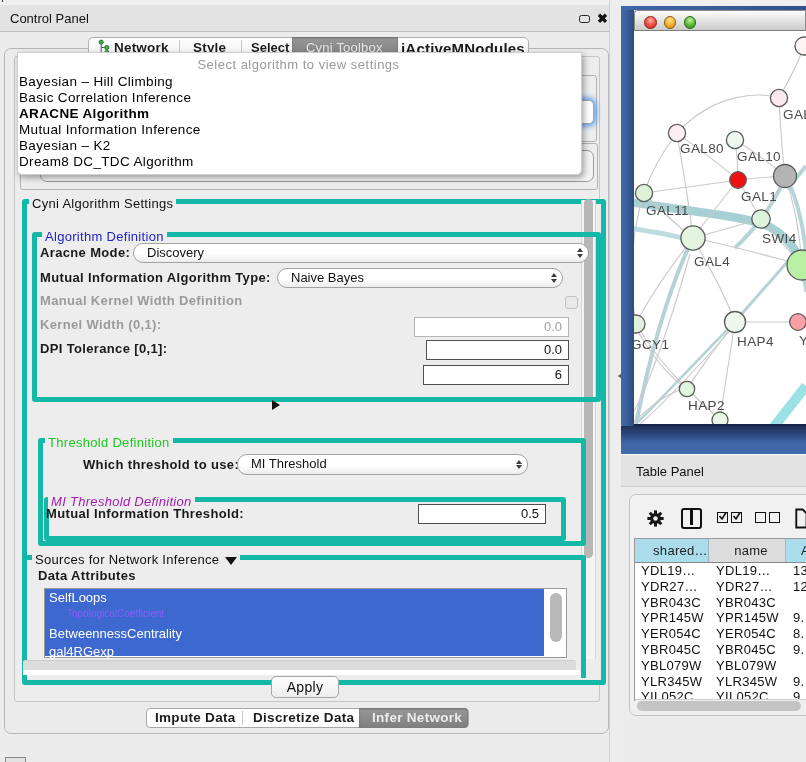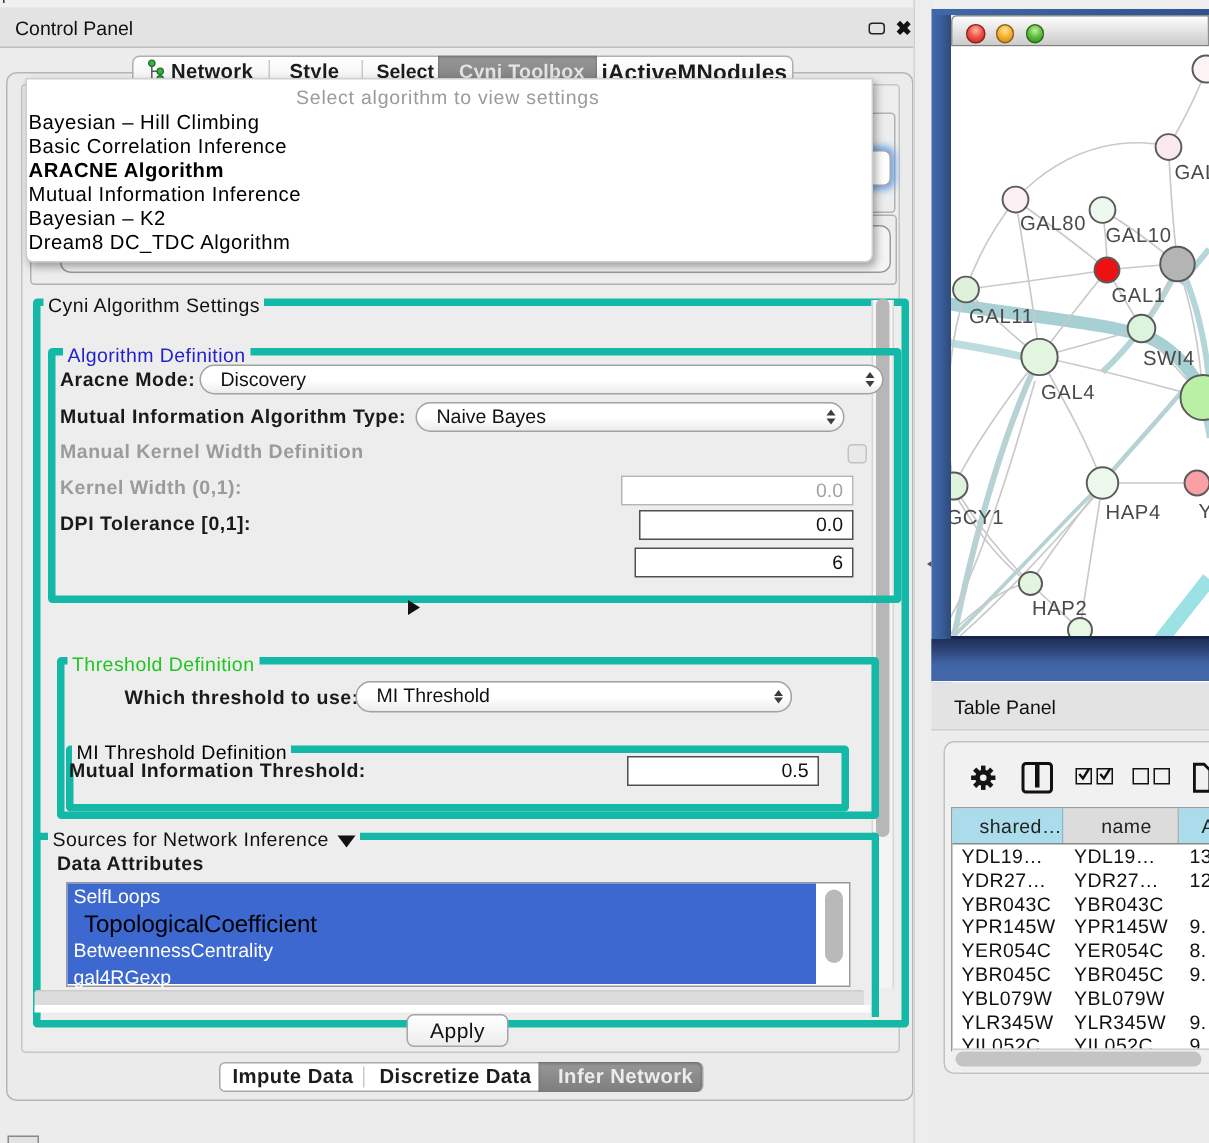--- a/index.html
+++ b/index.html
@@ -43,21 +43,21 @@
 
   <svg class="abs" style="left:98px;top:39px;" width="13" height="17" viewBox="0 0 13 17">
     <path d="M3.2 4.5 L3.2 13.5 M3.2 8.5 L8.5 8.5 M3.2 13.5 L8.5 13.5" stroke="#5a5a5a" stroke-width="1" fill="none"></path>
     <circle cx="3.2" cy="3.2" r="2.1" fill="#3fae49" stroke="#1e7427" stroke-width=".9"></circle>
     <circle cx="8.8" cy="8.5" r="2.1" fill="#3fae49" stroke="#1e7427" stroke-width=".9"></circle>
     <circle cx="8.8" cy="13.5" r="2.1" fill="#3fae49" stroke="#1e7427" stroke-width=".9"></circle>
   </svg>
   <div class="abs" style="left:114px;top:40px;font-size:13.5px;letter-spacing:0.2px;font-weight:bold;color:#1c1c1c;">Network</div>
   <div class="abs" style="left:193px;top:40px;font-size:13.5px;letter-spacing:0.2px;font-weight:bold;color:#1c1c1c;">Style</div>
   <div class="abs" style="left:251px;top:40px;font-size:13px;letter-spacing:0;font-weight:bold;color:#1c1c1c;">Select</div>
-  <div class="abs" style="left:306px;top:40px;font-size:13px;letter-spacing:0.2px;font-weight:bold;color:#e4e4e4;">Cyni Toolbox</div>
+  <div class="abs" style="left:306px;top:40px;font-size:13px;letter-spacing:0.2px;font-weight:normal;color:#e4e4e4;">Cyni Toolbox</div>
   <div class="abs" style="left:401px;top:40px;font-size:15px;letter-spacing:0.2px;font-weight:bold;color:#1c1c1c;">jActiveMNodules</div>
 
   <div class="abs" style="left:30px;top:75px;width:565px;height:65px;border:1px solid #b2b2b2;border-radius:3px;"></div>
   <div class="abs" style="left:36px;top:100px;width:556px;height:22px;background:#fff;border:1px solid #a8a8a8;border-radius:5px;box-shadow:0 0 5px 2.5px rgba(90,150,230,.85);"></div>
   <div class="abs" style="left:20px;top:143px;width:576px;height:45px;border:1px solid #b2b2b2;border-radius:3px;"></div>
   <div class="abs" style="left:40px;top:150px;width:552px;height:30px;background:#f4f4f4;border:1px solid #9a9a9a;border-radius:7px;"></div>
 
   <div class="abs" style="left:17px;top:52px;width:563px;height:121px;background:#fff;border:1px solid #cfcfcf;border-radius:0 0 5px 5px;box-shadow:2px 3px 6px rgba(0,0,0,.35);"></div>
   <div class="abs" style="left:17px;top:57px;width:563px;text-align:center;font-size:13px;letter-spacing:0.5px;color:#9a9a9a;">Select algorithm to view settings</div>
   <div class="abs" style="left:19px;top:74px;font-size:13.5px;letter-spacing:0.35px;color:#000;">Bayesian – Hill Climbing</div>
@@ -100,33 +100,33 @@
   <div class="group" style="left:38px;top:438px;width:538px;height:98px;">
     <span class="legend" style="left:2px;color:#21c521;">Threshold Definition</span>
   </div>
   <div class="lbl" style="position:absolute;left:83px;top:457px;">Which threshold to use:</div>
   <div class="combo" style="left:237px;top:454px;width:291px;height:21px;">MI Threshold<span class="arr">
         <i class="up"></i>
         <i class="dn"></i>
       </span></div>
 
   <div class="group" style="left:44px;top:497px;width:512px;height:34px;">
-    <span class="legend" style="left:-1px;color:#000000;">MI Threshold Definition</span>
+    <span class="legend" style="left:-1px;color:#a21caf;font-style:italic;">MI Threshold Definition</span>
   </div>
   <div class="lbl" style="position:absolute;left:46px;top:506px;">Mutual Information Threshold:</div>
   <div class="inp" style="left:418px;top:504px;width:128px;height:20px;">0.5</div>
 
   <div class="group" style="left:22px;top:555px;width:554px;height:118px;border-bottom:none;border-radius:3px 3px 0 0;">
     <span class="legend" style="left:5px;color:#111;">Sources for Network Inference <i style="display:inline-block;width:0;height:0;border-left:6px solid transparent;border-right:6px solid transparent;border-top:8px solid #111;vertical-align:middle;margin-left:2px;"></i></span>
   </div>
   <div class="lbl" style="position:absolute;left:38px;top:568px;">Data Attributes</div>
   <div class="abs" style="left:44px;top:588px;width:521px;height:68px;background:#fff;border:1px solid #999;"></div>
   <div class="abs" style="left:45px;top:589px;width:499px;height:67px;background:#3d68d0;"></div>
   <div class="abs" style="left:49px;top:590px;font-size:13px;color:#fff;">SelfLoops</div>
-  <div class="abs" style="left:56px;top:608px;font-size:16px;color:#000000;">TopologicalCoefficient</div>
+  <div class="abs" style="left:67px;top:608px;font-size:10px;color:#8b5cf6;">TopologicalCoefficient</div>
   <div class="abs" style="left:49px;top:626px;font-size:13px;color:#fff;">BetweennessCentrality</div>
   <div class="abs" style="left:49px;top:644px;font-size:13px;color:#fff;">gal4RGexp</div>
   <div class="abs" style="left:550px;top:593px;width:12px;height:49px;background:#b9b9b9;border-radius:6px;"></div>
 
   <div class="abs" style="left:23px;top:660px;width:553px;height:10px;background:#dcdcdc;border-top:1px solid #cccccc;border-radius:2px;"></div>
   <div class="abs" style="left:23px;top:670px;width:557px;height:5px;background:#fff;"></div>
 
   <div class="abs" style="left:271px;top:676px;width:66px;height:20px;background:linear-gradient(#ffffff,#ededed);border:1px solid #a5a5a5;border-radius:5px;text-align:center;font-size:14px;letter-spacing:0.3px;color:#111;line-height:20px;">Apply</div>
 
   <div class="abs" style="left:146px;top:708px;width:323px;height:20px;background:#fff;border:1px solid #a8a8a8;border-radius:4px;box-sizing:border-box;"></div>

